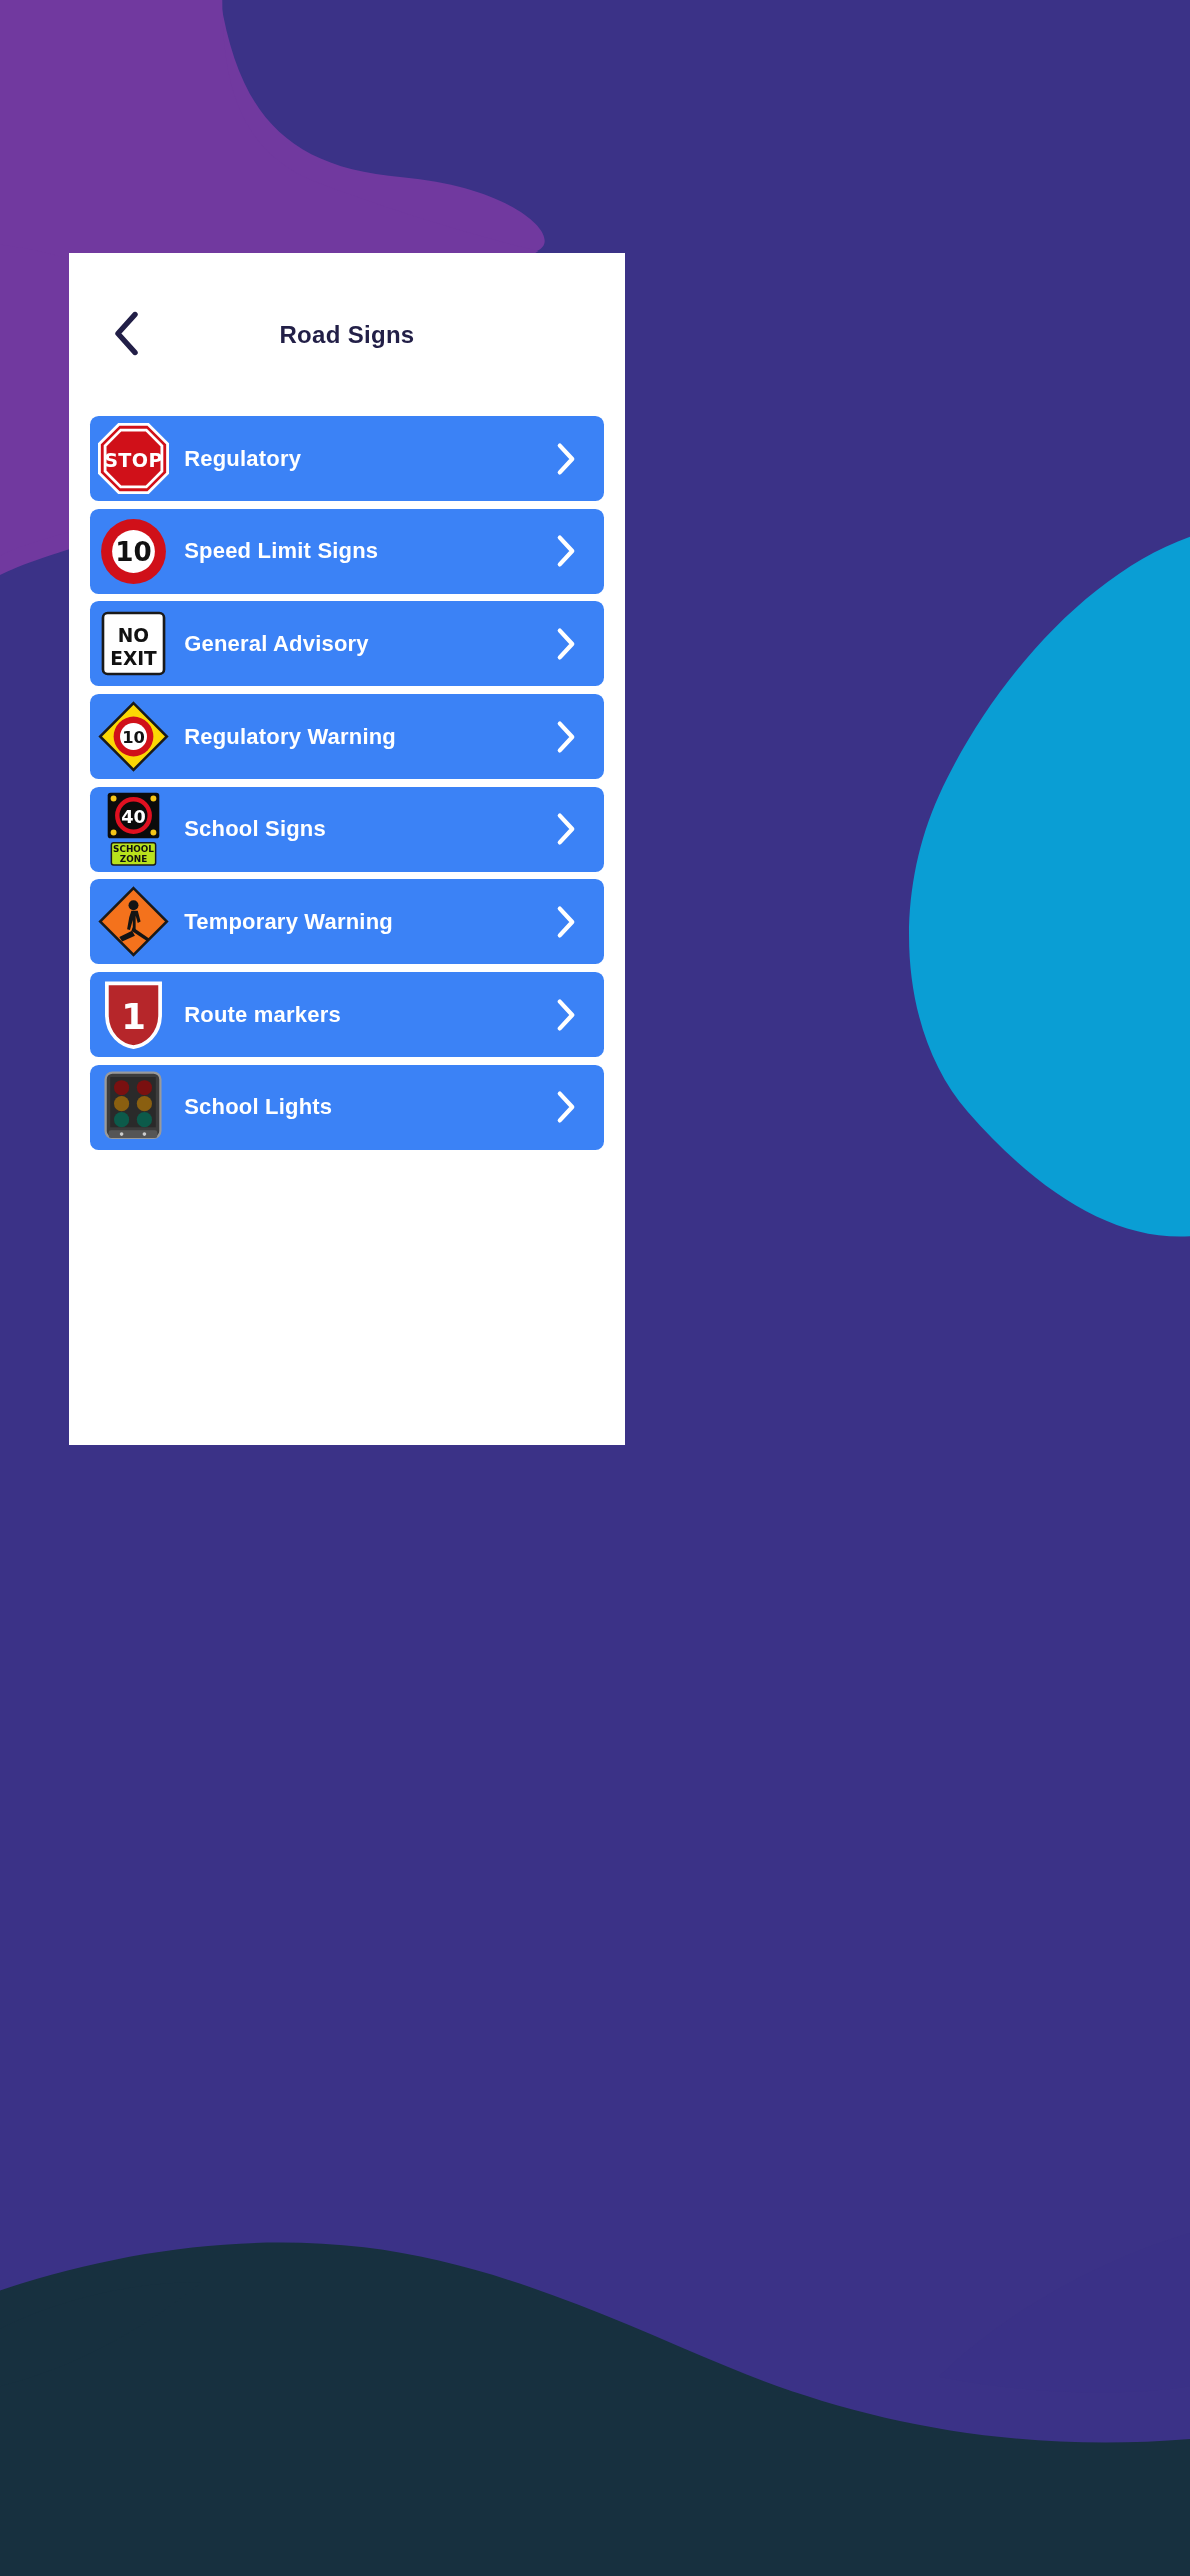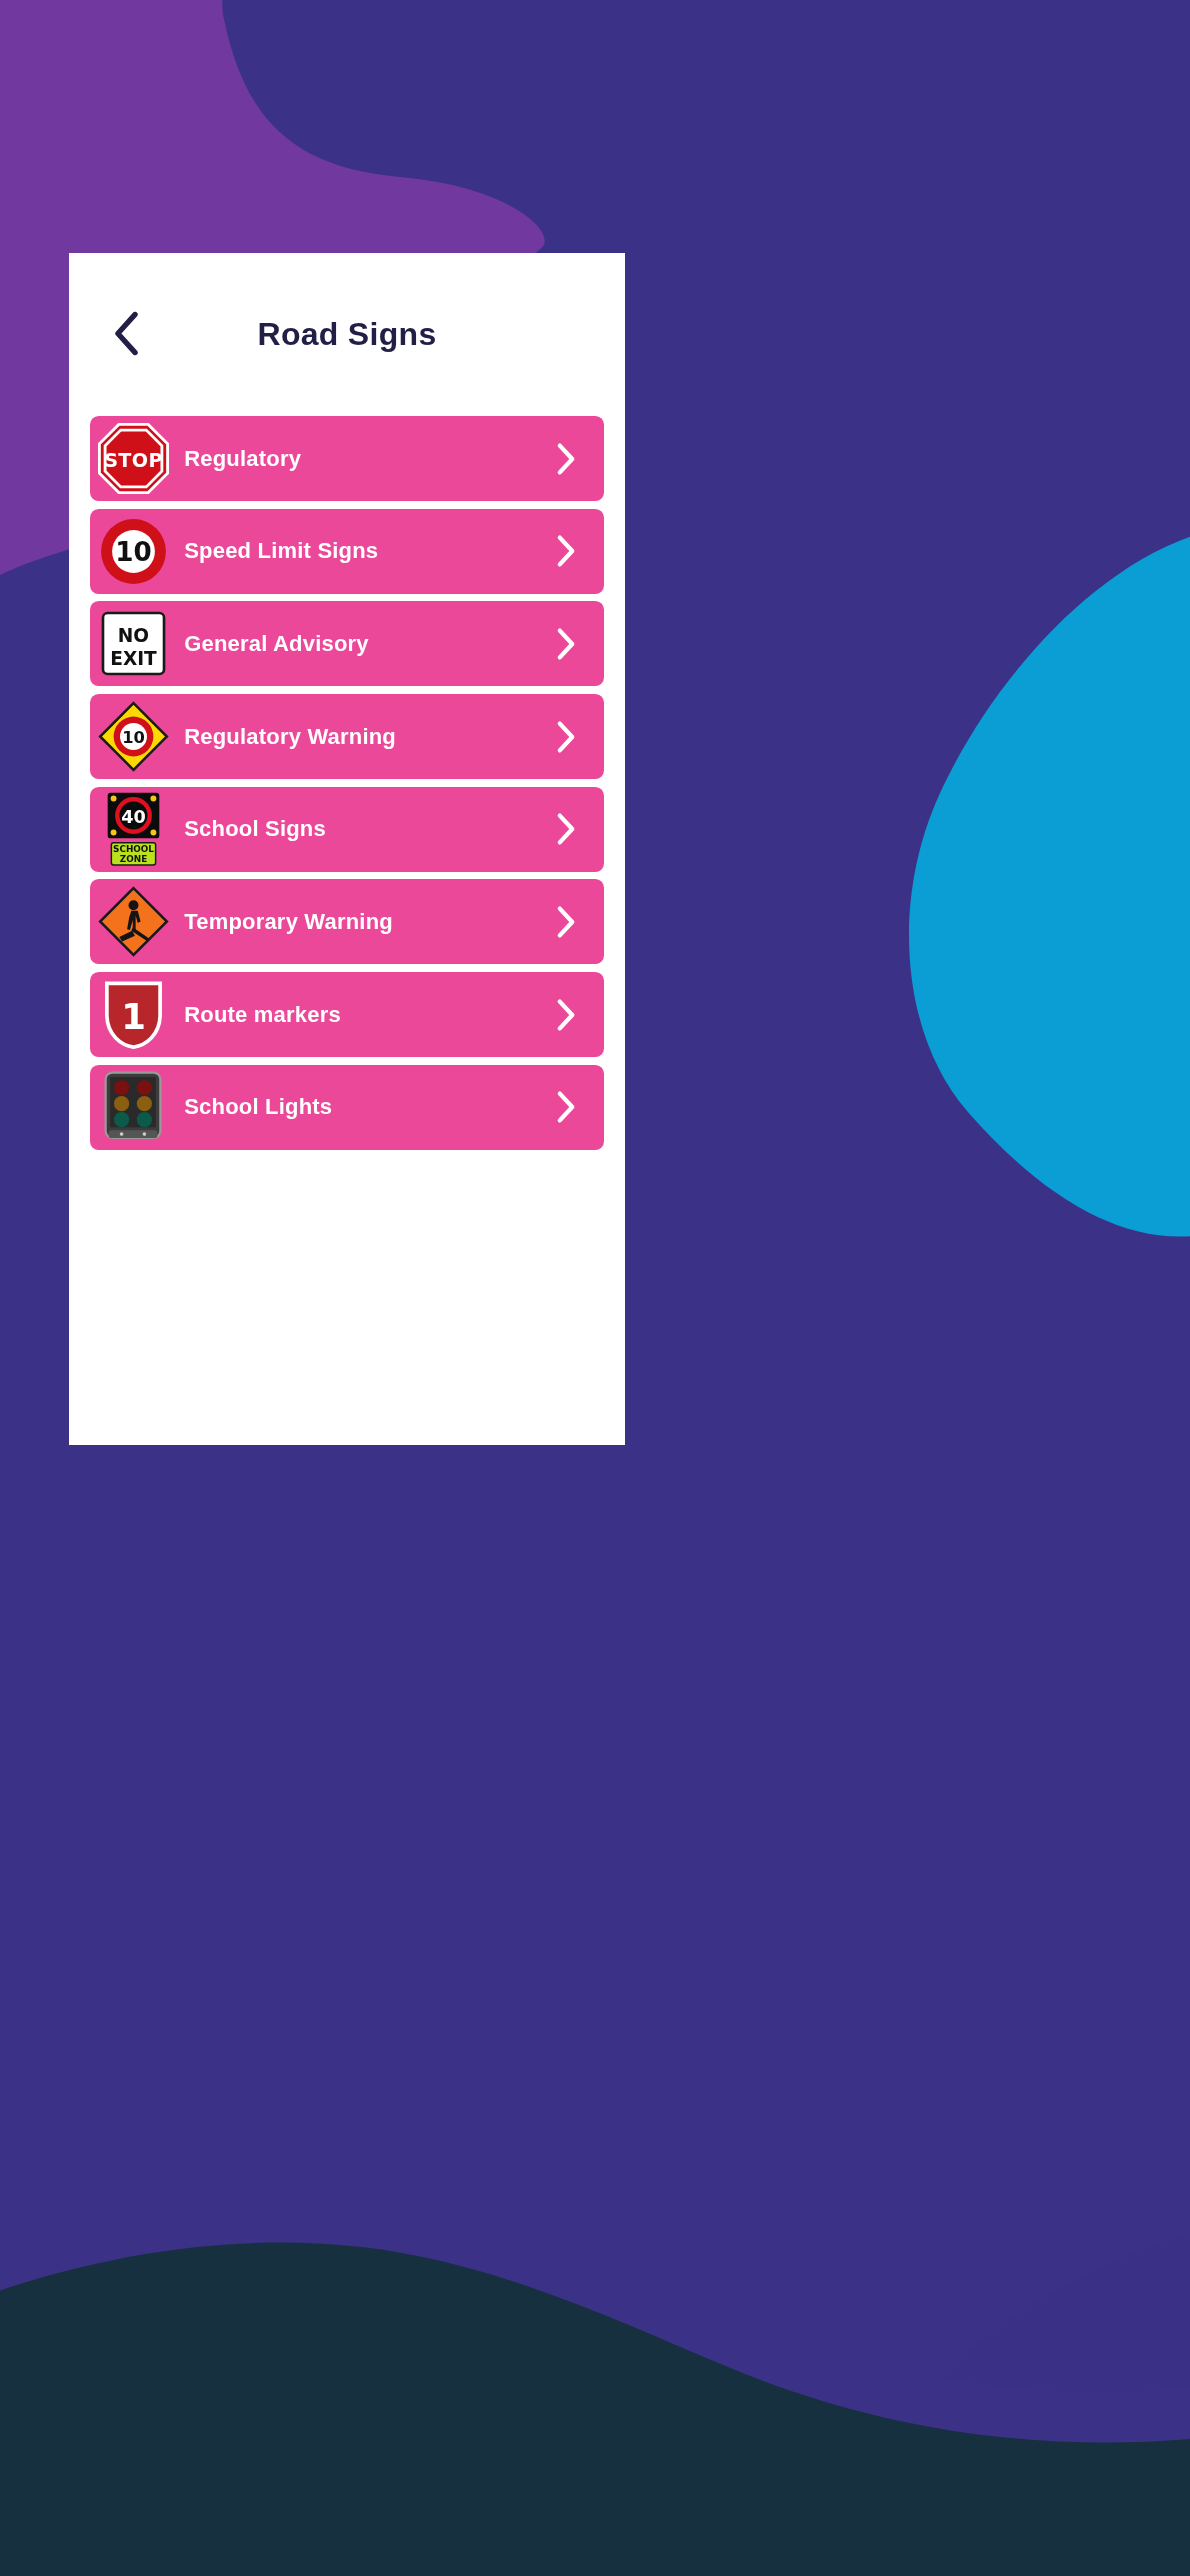--- a/index.html
+++ b/index.html
@@ -33,33 +33,33 @@
   .back-btn {
     position:absolute;
     left:27px; top:50%;
     transform:translateY(-50%);
     width:61px; height:61px;
     display:flex; align-items:center; justify-content:center;
     cursor:pointer;
     background:none; border:none;
   }
   .page-title {
-    font-size:32px;
+    font-size:24px;
     font-weight:700;
     color:#221f47;
     letter-spacing:0.3px;
   }
 
   .list { padding:0 21px; }
 
   .row {
     position:relative;
     height:85px;
     margin-bottom:7.7px;
-    background:#ec4899;
+    background:#3b82f6;
     border-radius:8.6px;
     display:flex;
     align-items:center;
     cursor:pointer;
   }
   .row-icon {
     width:75px; height:75px;
     margin-left:5.8px;
     flex:0 0 75px;
     display:flex; align-items:center; justify-content:center;

